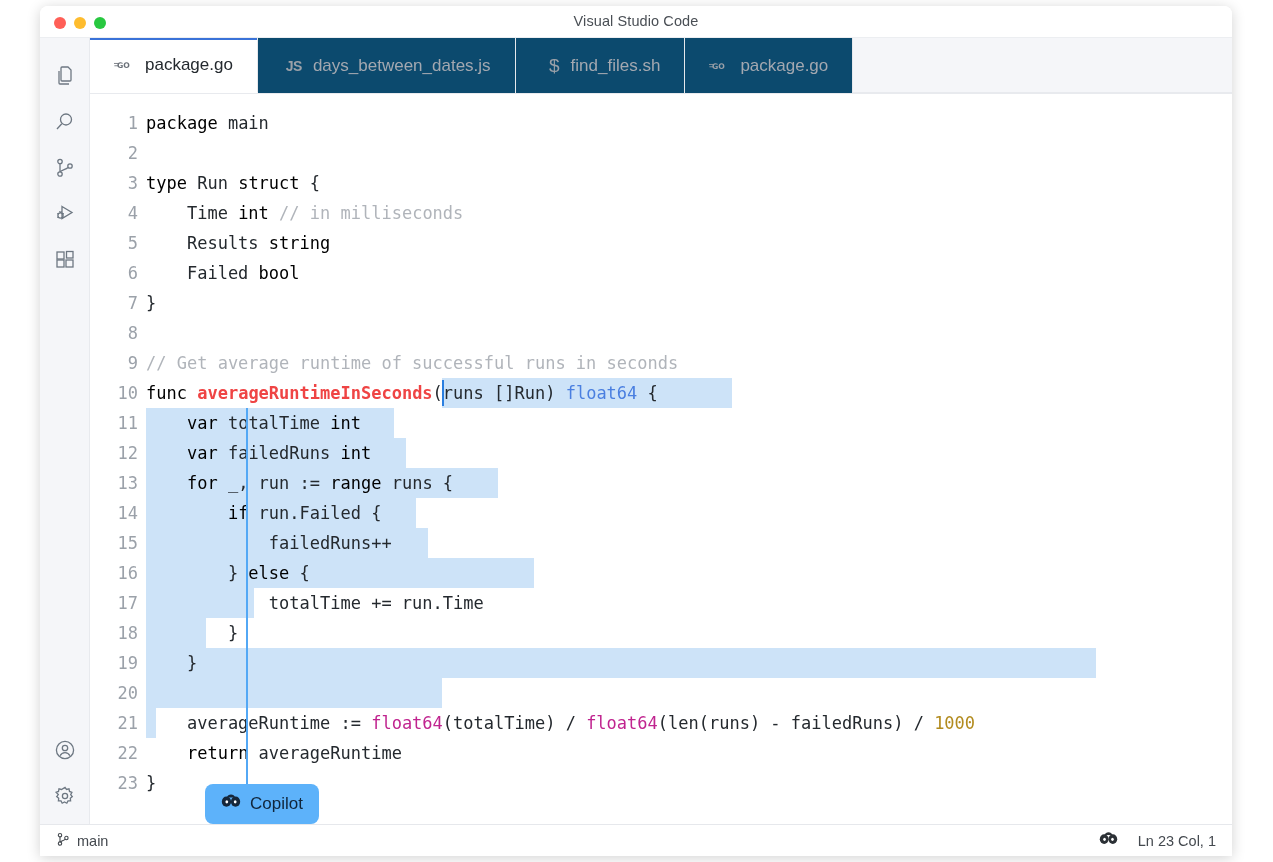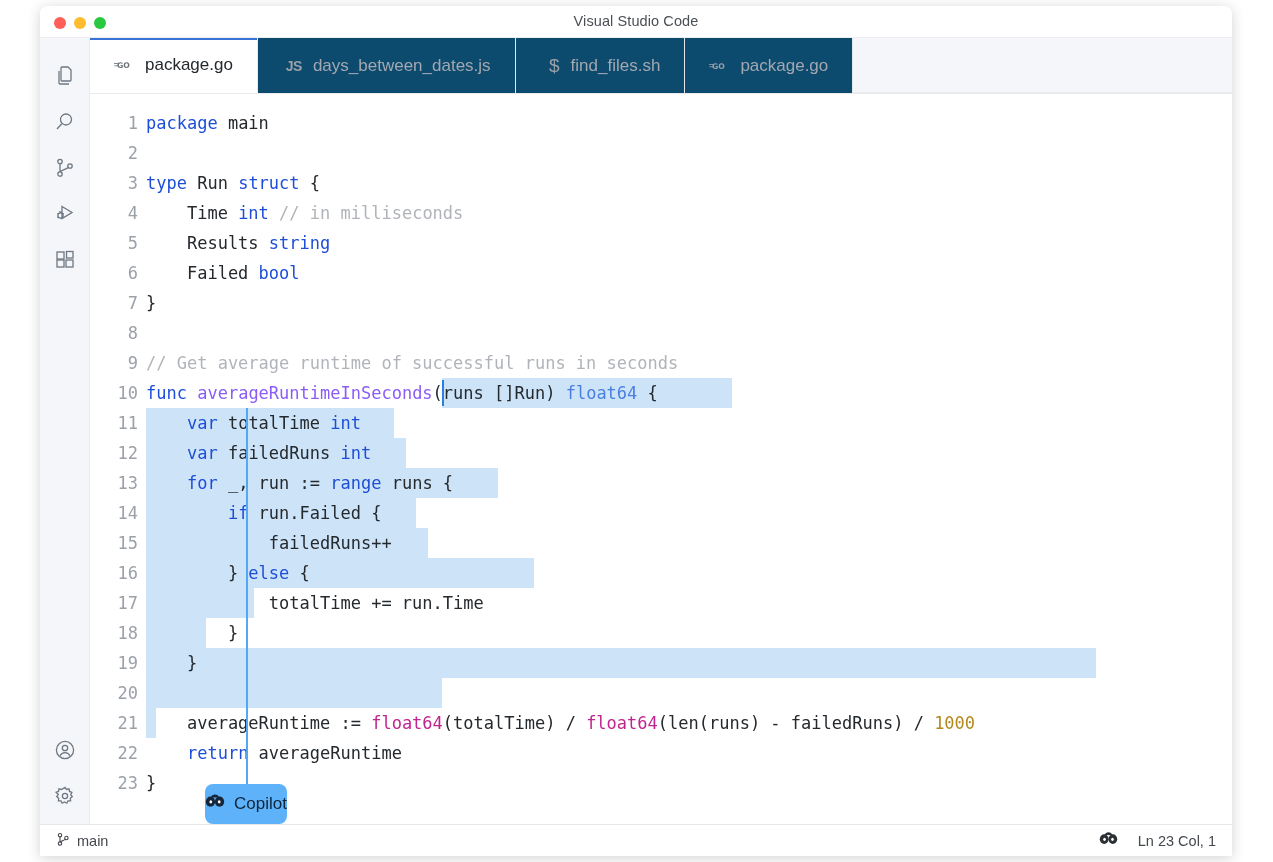--- a/index.html
+++ b/index.html
@@ -140,34 +140,34 @@
   }
   
   #caret {
     position: absolute;
     width: 2px; height: 26px;
     background: #2b7fe0;
     z-index: 3;
   }
 
   
-  .kw  { color: #1d4ed8; }
+  .kw  { color: #000000; }
   .kw2 { color: #c0248f; }
-  .fn  { color: #8b5cf6; }
+  .fn  { color: #ef4444; font-weight: bold; }
   .ty  { color: #4a7fe0; }
   .num { color: #b28b1e; }
   .cm  { color: #b0b4ba; }
   .pl  { color: #24292e; }
 
   
   #copilot-pill {
     position: absolute;
     left: 115px; bottom: 0px;
     height: 40px;
-    padding: 0 0;
+    padding: 0 16px;
     display: flex; align-items: center; gap: 9px;
     background: #5db2fa;
     color: #10253a;
     border-radius: 8px;
     font-size: 17px;
     cursor: pointer;
     z-index: 10;
   }
 
   

